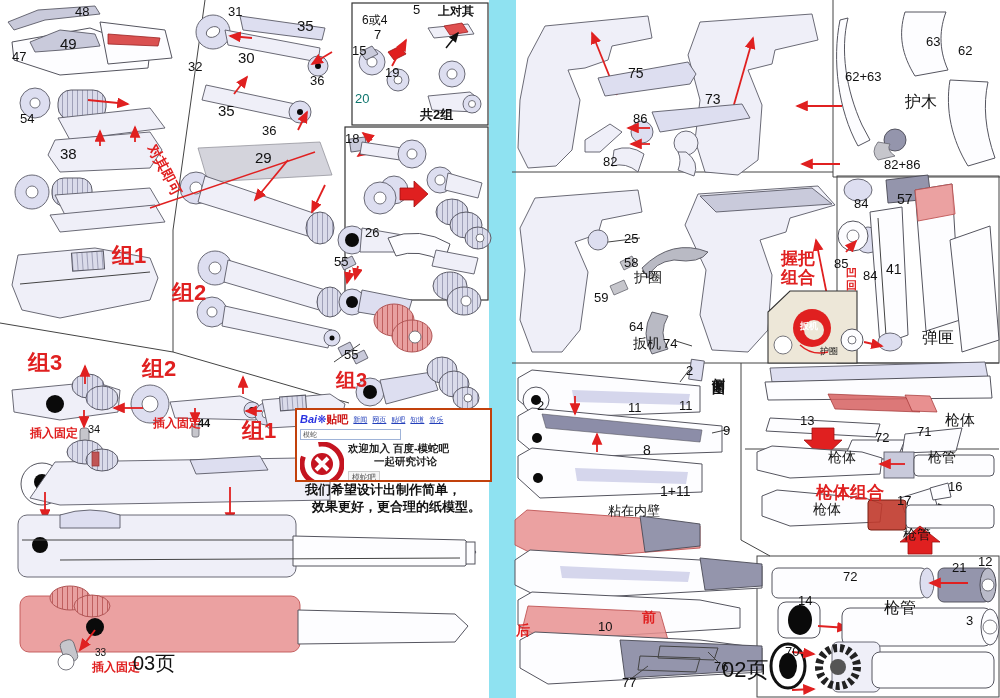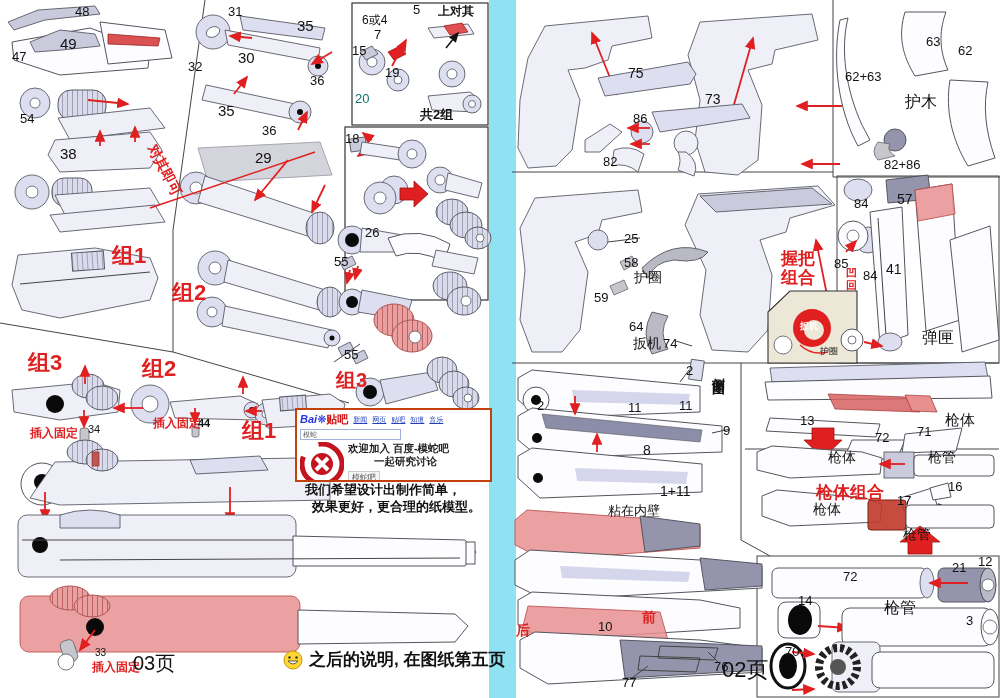--- a/index.html
+++ b/index.html
@@ -515,23 +515,14 @@
     </div>
   </div>
 </div>
 
 <div class="caption" style="left:305px;top:481px;">我们希望设计出制作简单，</div>
 <div class="caption" style="left:312px;top:498px;">效果更好，更合理的纸模型。</div>
 
 <div class="pageno" style="left:133px;top:650px;font-size:20px;">03页</div>
 <div class="pageno" style="left:722px;top:655px;font-size:22px;">02页</div>
 
-<div id="footer-note">
-  <svg width="20" height="20" viewBox="0 0 20 20">
-    <circle cx="10" cy="10" r="9" fill="#FFD633" stroke="#C9960C"></circle>
-    <circle cx="6.5" cy="7.5" r="1.3" fill="#333"></circle>
-        <circle cx="13.5" cy="7.5" r="1.3" fill="#333"></circle>
-    <path d="M5,11 Q10,17 15,11 Z" fill="#fff" stroke="#333" stroke-width=".8"></path>
-  </svg>
-  <span>之后的说明, 在图纸第五页</span>
+
 </div>
 
-</div>
-
 </body></html>

